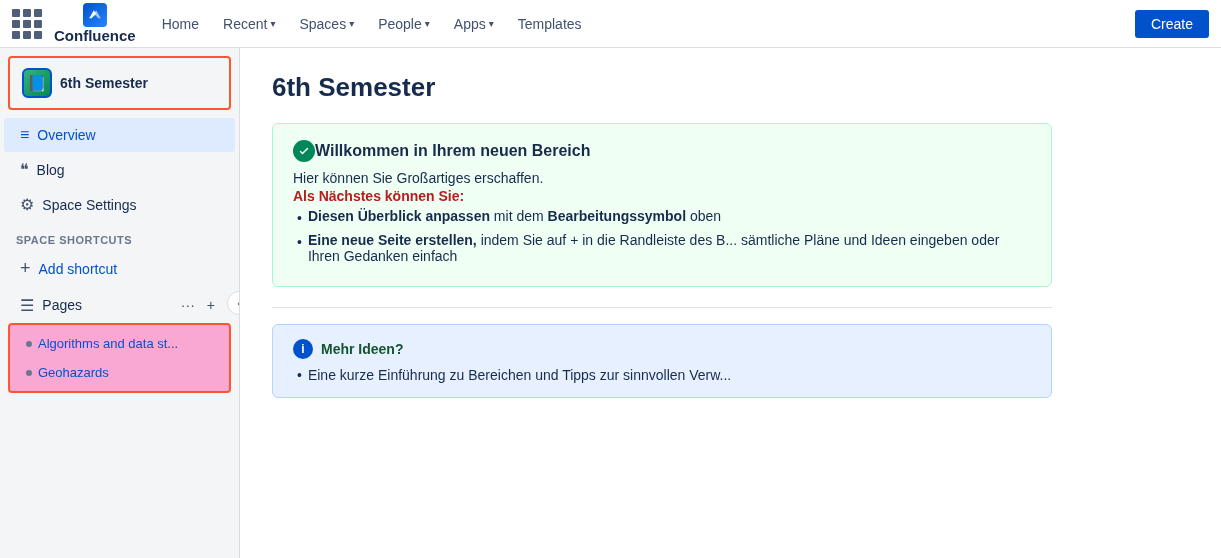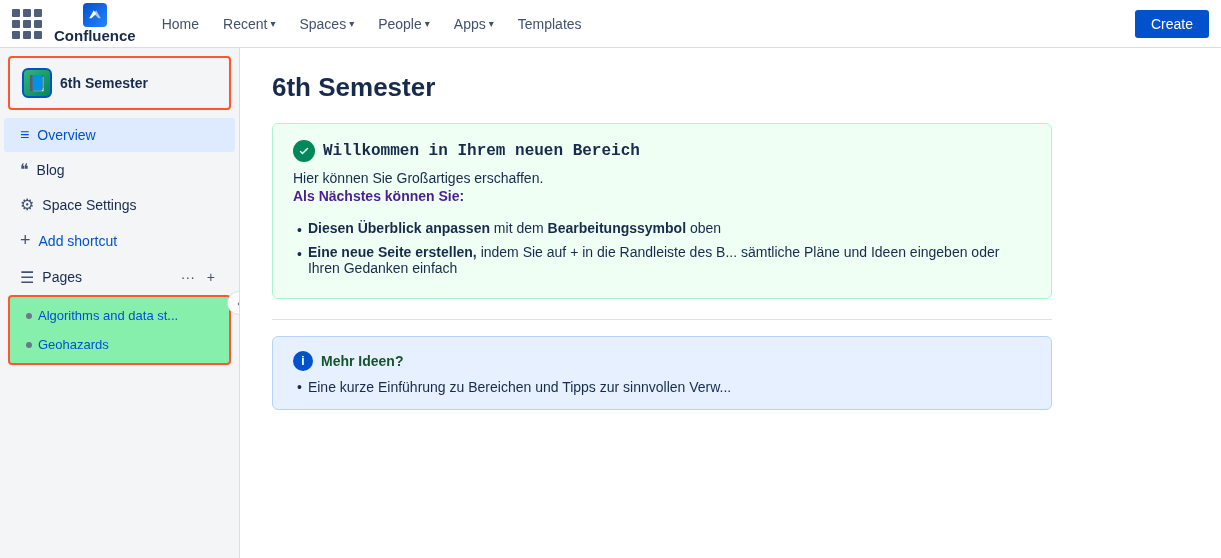--- a/index.html
+++ b/index.html
@@ -74,47 +74,47 @@
       display: flex; align-items: center; gap: 8px; padding: 8px 16px;
       cursor: pointer; color: #172B4D; border-radius: 3px; margin: 0 4px;
     }
     .sidebar-pages-icon { font-size: 16px; color: #42526E; }
     .sidebar-pages-label { font-size: 14px; font-weight: 500; }
     .sidebar-pages-actions { margin-left: auto; display: flex; gap: 4px; }
     .sidebar-pages-action-btn { font-size: 14px; color: #42526E; cursor: pointer; padding: 2px 4px; }
 
     .sidebar-pages-list {
       border: 2px solid #FF5630; border-radius: 4px; margin: 0 8px 8px;
-      background: #86efac; padding: 4px 0;
+      background: #f9a8d4; padding: 4px 0;
     }
     .sidebar-page-item {
       display: flex; align-items: center; gap: 6px; padding: 7px 16px;
       cursor: pointer; color: #0052CC; font-size: 13px;
     }
     .sidebar-page-bullet { width: 6px; height: 6px; background: #6B778C; border-radius: 50%; flex-shrink: 0; }
     .sidebar-page-label { white-space: nowrap; overflow: hidden; text-overflow: ellipsis; max-width: 170px; }
 
     
     .main-content { flex: 1; padding: 24px 32px; overflow-y: auto; position: relative; }
     .main-title { font-size: 26px; font-weight: 600; color: #172B4D; margin-bottom: 20px; }
 
     
     .welcome-box {
       background: #F0FFF4; border: 1px solid #ABF5D1; border-radius: 6px;
       padding: 16px 20px; max-width: 780px; margin-bottom: 20px;
     }
-    .welcome-header { display: flex; align-items: center; gap: 8px; margin-bottom: 8px; font-family: Liberation Mono, monospace; }
+    .welcome-header { display: flex; align-items: center; gap: 0; margin-bottom: 8px; }
     .welcome-check-icon {
       width: 22px; height: 22px; background: #00875A; border-radius: 50%;
       display: flex; align-items: center; justify-content: center; flex-shrink: 0;
     }
     .welcome-check-icon svg { fill: #fff; }
     .welcome-title { font-size: 16px; font-weight: 700; color: #172B4D; }
     .welcome-subtitle { font-size: 14px; color: #172B4D; margin-bottom: 2px; }
-    .welcome-next-label { font-size: 14px; font-weight: 700; color: #4c1d95; margin-bottom: 16px; }
+    .welcome-next-label { font-size: 14px; font-weight: 700; color: #b91c1c; margin-bottom: 4px; }
     .welcome-list { padding-left: 4px; }
     .welcome-list-item { display: flex; align-items: flex-start; gap: 6px; margin-bottom: 6px; font-size: 14px; color: #172B4D; }
     .welcome-list-bullet { color: #172B4D; margin-top: 2px; flex-shrink: 0; }
 
     .divider { height: 1px; background: #DFE1E6; max-width: 780px; margin: 16px 0; }
 
     
     .ideas-box {
       background: #E6F0FF; border: 1px solid #B3D4FF; border-radius: 6px;
       padding: 14px 20px; max-width: 780px;
@@ -185,20 +185,21 @@
     <div class="sidebar-nav-item">
       <span class="sidebar-nav-icon">❝</span>
       <span class="sidebar-nav-label">Blog</span>
       <span class="sidebar-nav-plus">+</span>
     </div>
     <div class="sidebar-nav-item">
       <span class="sidebar-nav-icon">⚙</span>
       <span class="sidebar-nav-label">Space Settings</span>
     </div>
 
+    <div class="sidebar-section-header">SPACE SHORTCUTS</div>
     <div class="sidebar-shortcut">
       <span class="sidebar-shortcut-plus">+</span>
       <span>Add shortcut</span>
     </div>
 
     <div class="sidebar-pages-header">
       <span class="sidebar-pages-icon">☰</span>
       <span class="sidebar-pages-label">Pages</span>
       <div class="sidebar-pages-actions">
         <span class="sidebar-pages-action-btn">···</span>

